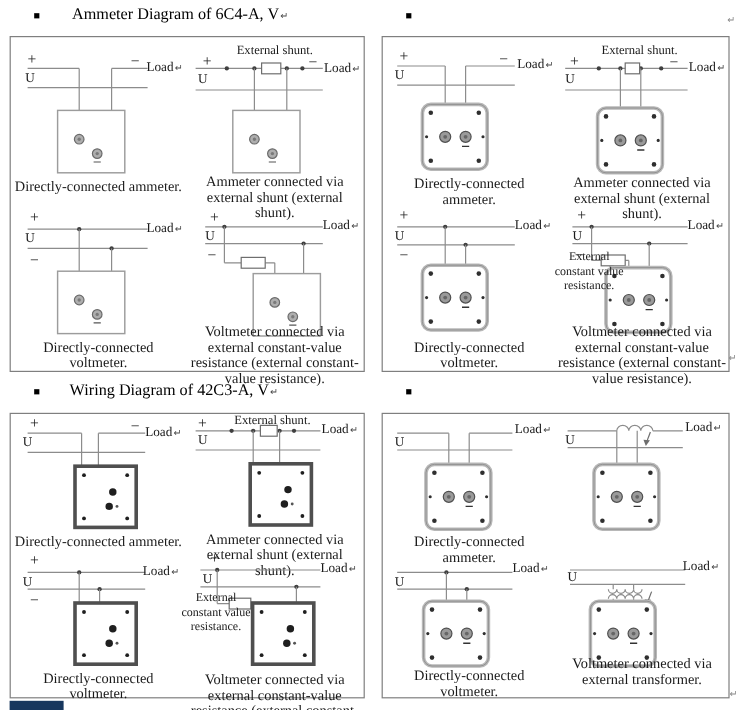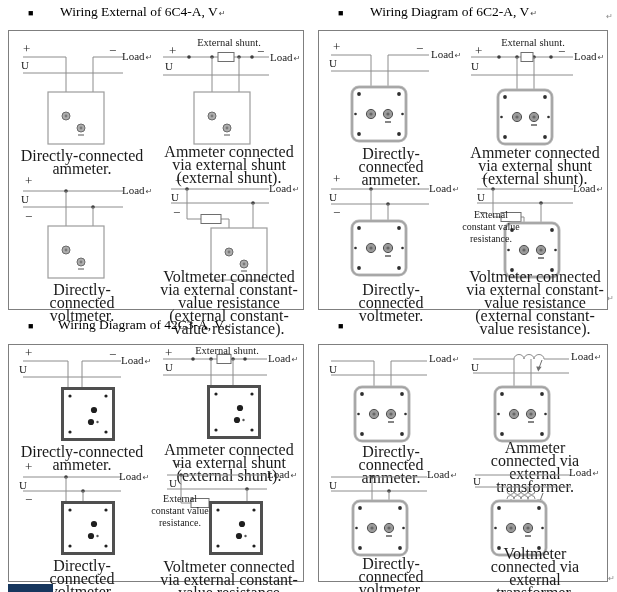--- a/index.html
+++ b/index.html
@@ -5,21 +5,21 @@
   html,body{margin:0;padding:0;background:#fff;}
   .page{position:relative;width:617px;height:592px;background:#ffffff;
         font-family:"Liberation Serif",serif;color:#1a1a1a;overflow:hidden;}
   .bullet{position:absolute;font-size:9px;color:#000;line-height:9px;}
   .title{position:absolute;font-size:13.5px;line-height:16px;color:#000;white-space:nowrap;}
   .frame{position:absolute;border:1px solid #7f7f7f;background:#fff;}
   .cell{position:absolute;}
   .cell svg{position:absolute;left:0;top:0;}
   .lbl{position:absolute;font-size:11px;line-height:11px;white-space:nowrap;}
   .sign{font-size:13px;line-height:11px;}
-  .cap{position:absolute;font-size:16px;line-height:13px;text-align:center;}
+  .cap{position:absolute;font-size:12px;line-height:13px;text-align:center;}
   .complabel{position:absolute;font-size:10.5px;line-height:12px;text-align:center;}
   .reslabel{position:absolute;font-size:10px;line-height:12px;text-align:center;}
   .ret{font-size:8px;color:#4a4a4a;margin-left:1px;}
   .mark{position:absolute;font-size:8px;color:#8a8a8a;}
   .navybar{position:absolute;left:8px;top:584px;width:45px;height:8px;}
   .wire{stroke:#8c8c8c;stroke-width:1;fill:none;}
   .dot{fill:#3f3f3f;}
   .comp{fill:#ffffff;stroke:#6e6e6e;stroke-width:1;}
 </style>
 </head>
@@ -59,23 +59,22 @@
         <circle cx="9" cy="45" r="1.6" fill="#1f1f1f"></circle>
           <circle cx="45" cy="45" r="1.6" fill="#1f1f1f"></circle>
         <circle cx="33" cy="23" r="3.1" fill="#1f1f1f"></circle>
         <circle cx="30" cy="35" r="3.1" fill="#1f1f1f"></circle>
           <circle cx="36.5" cy="35" r="1.2" fill="#555555"></circle>
       </g>
     </defs>
   </svg>
 
   <span class="bullet" style="left:28px;top:9px">■</span>
-  <div class="title" style="left:60px;top:4px"><span>Wiring External of 6C4-A, V</span><span class="ret">↵</span></div>
+  <div class="title" style="left:60px;top:4px"><span>Ammeter Diagram of 6C4-A, V</span><span class="ret">↵</span></div>
   <span class="bullet" style="left:338px;top:9px">■</span>
-  <div class="title" style="left:370px;top:4px"><span>Wiring Diagram of 6C2-A, V</span><span class="ret">↵</span></div>
   <span class="bullet" style="left:28px;top:322px">■</span>
   <div class="title" style="left:58px;top:317px"><span>Wiring Diagram of 42C3-A, V</span><span class="ret">↵</span></div>
   <span class="bullet" style="left:338px;top:322px">■</span>
 
   <div class="frame" style="left:8px;top:30px;width:294px;height:278px">
 
     <div class="cell" style="left:0;top:2px;width:146px;height:138px">
       <svg width="146" height="138">
         <path class="wire" d="M14,24 H57 M84,24 H114 M14,40 H114"></path>
         <path class="wire" d="M57,24 V79 M84,24 V95 H76"></path>
@@ -291,21 +290,20 @@
       <svg width="144" height="118">
         <path class="wire" d="M10,14 H51 M81,14 H106 M10,28 H106"></path>
         <path class="wire" d="M51,14 a5,4.5 0 0 1 10,0 a5,4.5 0 0 1 10,0 a5,4.5 0 0 1 10,0"></path>
         <path class="wire" d="M51,14 V64 M68,14 V64"></path>
         <path d="M79,15 L76,23" stroke="#6e6e6e" stroke-width="1" fill="none"></path>
         <polygon points="73.2,21.4 78.6,21.8 75.2,26.6" fill="#6e6e6e"></polygon>
         <use href="#mB" x="30" y="40"></use>
       </svg>
       <span class="lbl" style="left:8px;top:17px">U</span>
       <span class="lbl" style="left:108px;top:6px"><span>Load</span><span class="ret">↵</span></span>
-      <div class="cap" style="left:10px;top:96px;width:124px">Ammeter connected via external transformer.</div>
     </div>
 
     <div class="cell" style="left:0;top:118px;width:144px;height:118px">
       <svg width="144" height="118">
         <path class="wire" d="M12,14 H108 M12,28 H108"></path>
         <circle class="dot" cx="53" cy="14" r="1.8"></circle>
           <circle class="dot" cx="70" cy="28" r="1.8"></circle>
         <path class="wire" d="M53,14 V60 M70,28 V60"></path>
         <use href="#mB" x="32" y="36"></use>
       </svg>

